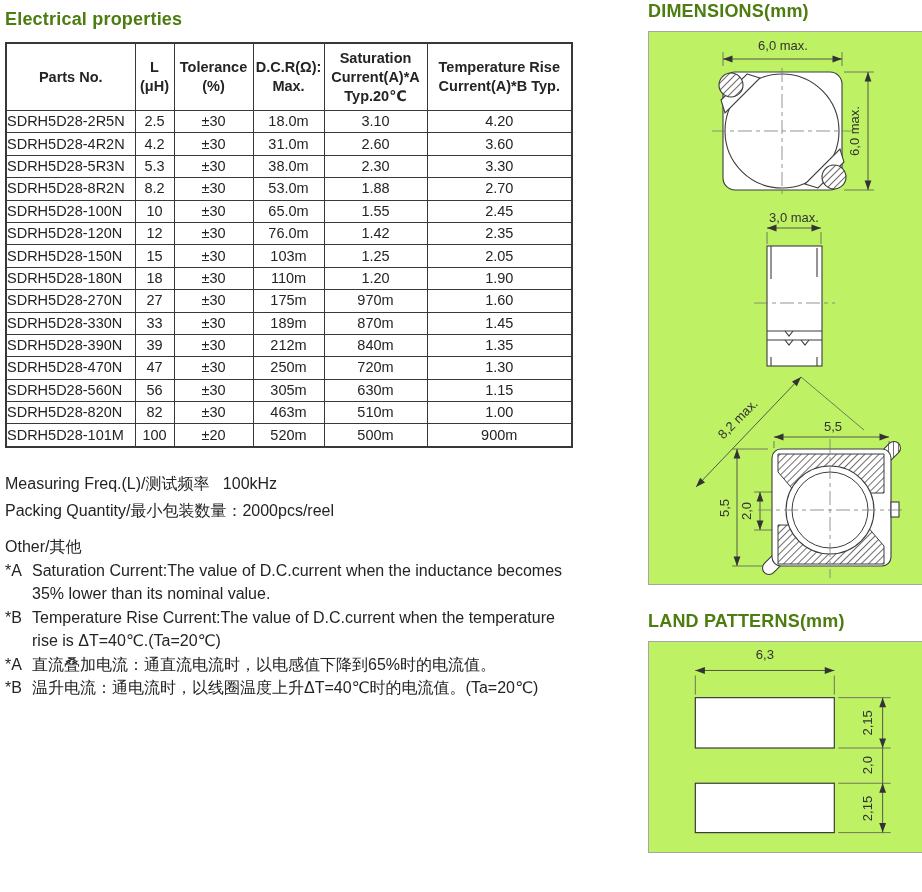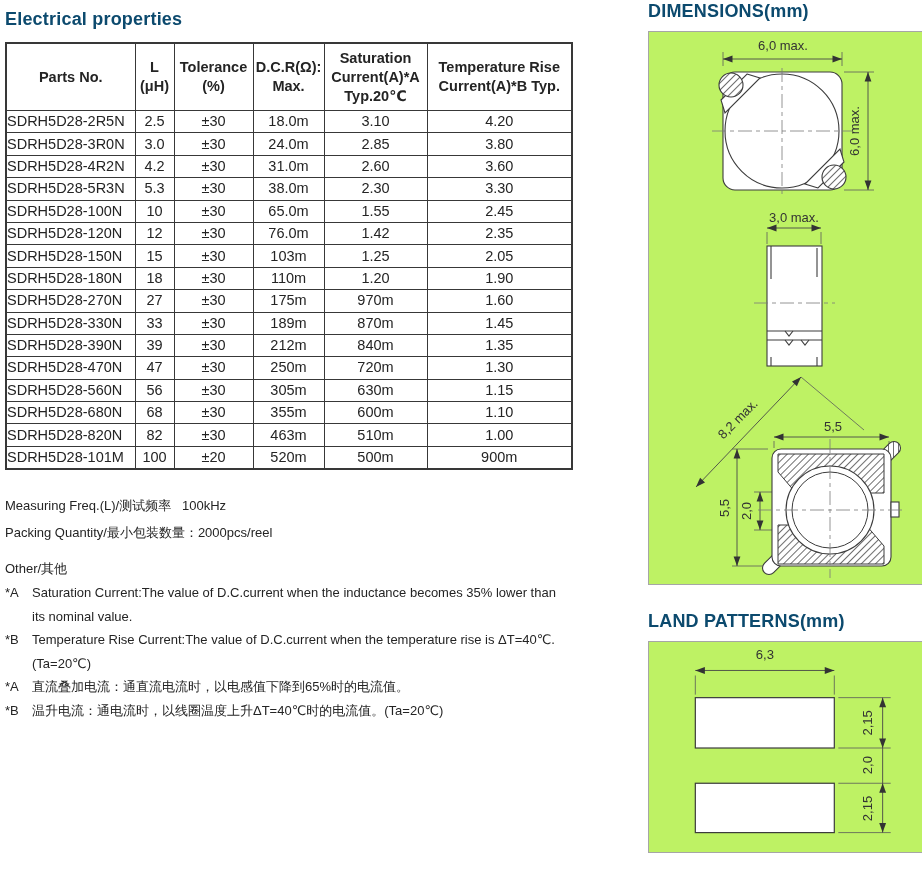--- a/index.html
+++ b/index.html
@@ -2,40 +2,40 @@
 <html><head>
 <meta charset="utf-8">
 <style>
   html,body { margin:0; padding:0; background:#ffffff; }
   .page {
     position:relative; width:922px; height:892px; background:#ffffff;
     font-family:"Liberation Sans","DejaVu Sans",sans-serif; color:#2b2b2b;
     overflow:hidden;
   }
   .section-title {
-    color:#0c4a6e; font-weight:bold; font-size:18px; line-height:22px; margin:0;
+    color:#4d7c0f; font-weight:bold; font-size:18px; line-height:22px; margin:0;
     letter-spacing:0.2px;
   }
   
   .left-col { position:absolute; left:5px; top:8px; width:566px; }
   .elec-table {
     border-collapse:collapse; width:566px; margin-top:12px;
     border:2px solid #383838; table-layout:fixed;
   }
   .elec-table th, .elec-table td {
     border:1px solid #383838; text-align:center; padding:0 2px;
     font-size:14.5px; color:#242424; overflow:hidden;
   }
   .elec-table th {
     font-weight:bold; white-space:pre-line; line-height:19px; height:66px;
     padding:0 1px;
   }
   .elec-table td { height:21.4px; line-height:21px; }
   .elec-table td.c-parts { text-align:left; padding-left:0;margin-left:12px; }
-  .notes { margin-top:22px; font-size:13px; color:#242424; }
+  .notes { margin-top:22px; font-size:16px; color:#242424; }
   .note-line { line-height:27px; white-space:pre-wrap; }
   .other-title { margin-top:11px; line-height:24px; }
   .note-item { display:flex; line-height:23.5px; }
   .note-marker { width:27px; flex:0 0 27px; }
   .note-text { flex:1; }
   
   .right-col { position:absolute; left:636px; top:0; width:312px;padding-left:12px; }
   .draw-box { border:1px solid #a6a6a6; background:#bef264; margin-top:9px; }
   .draw-box svg { display:block; }
   .land-title { margin-top:25px; }
@@ -83,44 +83,44 @@
       <tbody>
           <tr>
             <td class="c-parts">SDRH5D28-2R5N</td>
             <td>2.5</td>
             <td>±30</td>
             <td>18.0m</td>
             <td>3.10</td>
             <td>4.20</td>
           </tr>
           <tr>
-            <td class="c-parts">SDRH5D28-3R0N</td>
-            <td>3.0</td>
-            <td>±30</td>
-            <td>24.0m</td>
-            <td>2.85</td>
-            <td>3.80</td>
-          </tr>
-          <tr>
             <td class="c-parts">SDRH5D28-4R2N</td>
             <td>4.2</td>
             <td>±30</td>
             <td>31.0m</td>
             <td>2.60</td>
             <td>3.60</td>
           </tr>
           <tr>
             <td class="c-parts">SDRH5D28-5R3N</td>
             <td>5.3</td>
             <td>±30</td>
             <td>38.0m</td>
             <td>2.30</td>
             <td>3.30</td>
           </tr>
           <tr>
+            <td class="c-parts">SDRH5D28-8R2N</td>
+            <td>8.2</td>
+            <td>±30</td>
+            <td>53.0m</td>
+            <td>1.88</td>
+            <td>2.70</td>
+          </tr>
+          <tr>
             <td class="c-parts">SDRH5D28-100N</td>
             <td>10</td>
             <td>±30</td>
             <td>65.0m</td>
             <td>1.55</td>
             <td>2.45</td>
           </tr>
           <tr>
             <td class="c-parts">SDRH5D28-120N</td>
             <td>12</td>
@@ -177,28 +177,20 @@
             <td>720m</td>
             <td>1.30</td>
           </tr>
           <tr>
             <td class="c-parts">SDRH5D28-560N</td>
             <td>56</td>
             <td>±30</td>
             <td>305m</td>
             <td>630m</td>
             <td>1.15</td>
-          </tr>
-          <tr>
-            <td class="c-parts">SDRH5D28-680N</td>
-            <td>68</td>
-            <td>±30</td>
-            <td>355m</td>
-            <td>600m</td>
-            <td>1.10</td>
           </tr>
           <tr>
             <td class="c-parts">SDRH5D28-820N</td>
             <td>82</td>
             <td>±30</td>
             <td>463m</td>
             <td>510m</td>
             <td>1.00</td>
           </tr>
           <tr>

